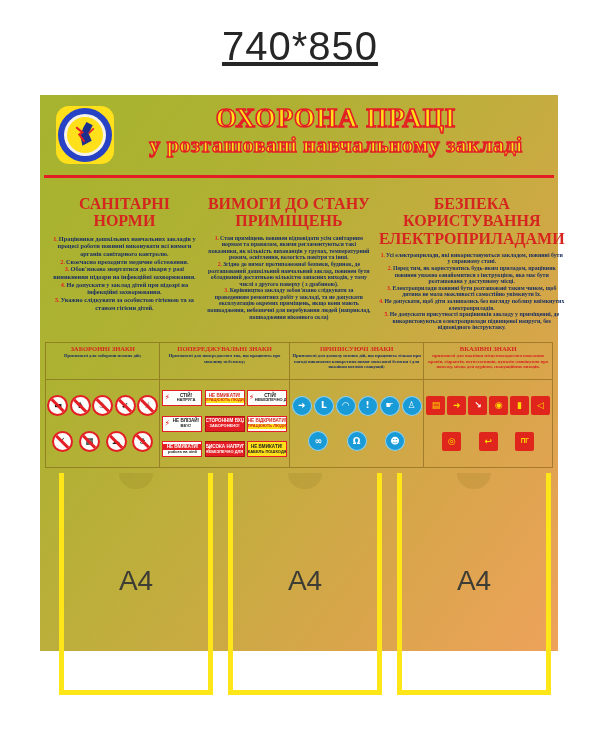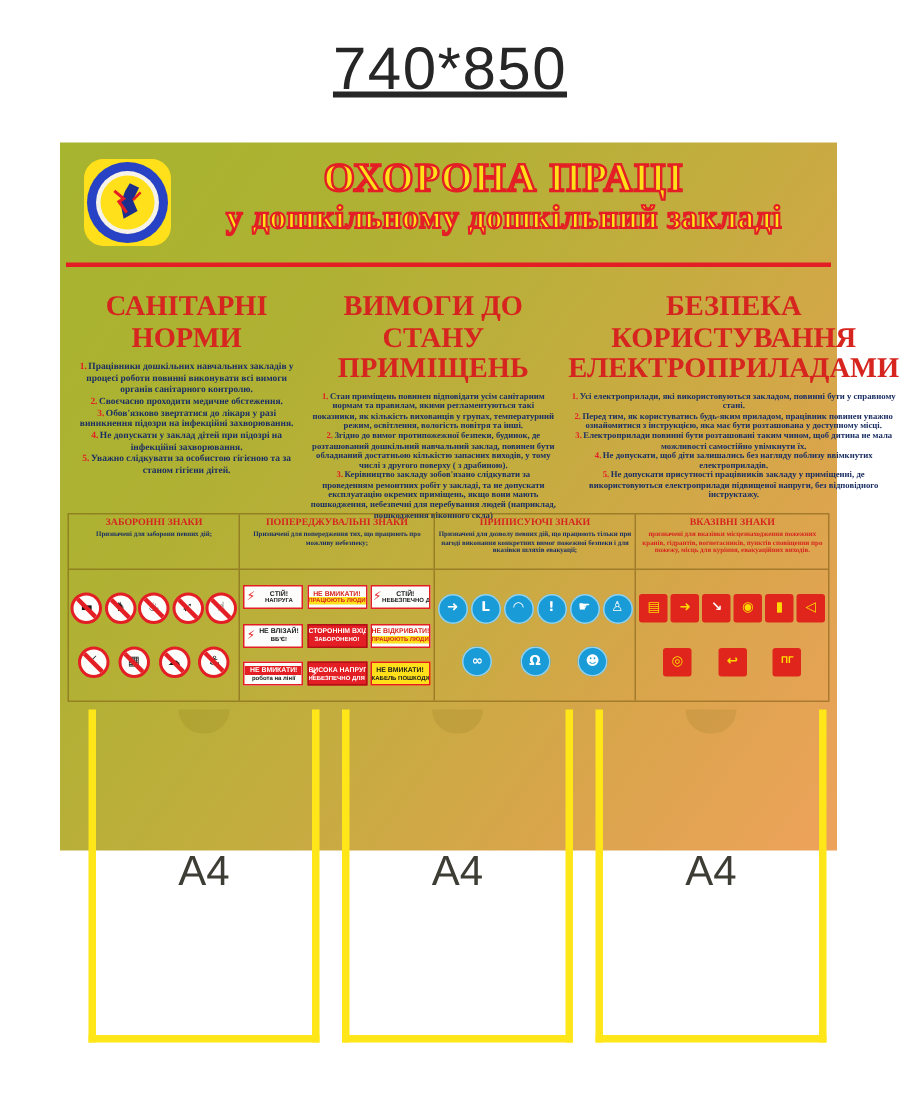--- a/index.html
+++ b/index.html
@@ -1,21 +1,21 @@
 <!DOCTYPE html>
 <html><head>
 <meta charset="utf-8">
 <style>
   html,body{margin:0;padding:0;background:#ffffff;}
   .stage{position:relative;width:600px;height:730px;background:#ffffff;overflow:hidden;
          font-family:"Liberation Serif","DejaVu Serif",serif;}
   .size-label{position:absolute;top:24px;left:0;right:0;text-align:center;
               font-family:"Liberation Sans",sans-serif;font-size:40px;color:#262626;letter-spacing:1px;text-decoration:underline;}
 
-  .poster{position:absolute;left:40px;top:95px;width:518px;height:472px;
+  .poster{position:absolute;left:40px;top:95px;width:518px;height:556px;
           background:linear-gradient(126deg,#a6b42e 0%,#afb133 28%,#c2ad3e 52%,#d9a54b 76%,#eea25b 100%);}
 
   
   .logo{position:absolute;left:16px;top:11px;width:58px;height:58px;background:#ffe01a;border-radius:13px;}
   .logo-ring{position:absolute;inset:2px;border-radius:50%;background:#2742c4;}
   .logo-ring::before{content:"";position:absolute;inset:6px;border-radius:50%;background:#f5f2ea;}
   .logo-ring::after{content:"";position:absolute;inset:9px;border-radius:50%;background:#ffe01a;}
   .logo-glyph{position:absolute;left:14px;top:13px;width:31px;height:31px;z-index:2;}
   .titles{position:absolute;left:80px;right:6px;top:9px;text-align:center;}
   .main-title{font-size:27px;font-weight:bold;color:#ffe01a;letter-spacing:1px;line-height:1.08;
@@ -23,21 +23,21 @@
   .sub-title{font-size:22px;font-weight:bold;color:#ffe01a;letter-spacing:.5px;line-height:1.1;
              -webkit-text-stroke:1.4px #e31e24;}
   .redline{position:absolute;top:80px;left:4px;right:4px;height:3px;background:#e31e24;}
 
   
   .columns{position:absolute;top:88px;left:6px;right:6px;display:flex;}
   .col{padding:0 4px;box-sizing:border-box;}
   .col-1{flex:0 0 31%;}
   .col-2{flex:0 0 35%;}
   .col-3{flex:0 0 34%;}
-  .col-title{color:#d6251f;font-weight:bold;text-align:center;font-size:19px;line-height:1.08;margin:12px 0 5px;}
+  .col-title{color:#d6251f;font-weight:bold;text-align:center;font-size:16px;line-height:1.08;margin:12px 0 5px;}
   .col-items{font-size:5.8px;font-weight:bold;color:#1b2f63;text-align:center;line-height:1.14;}
   .col-1 .col-items{font-size:6.3px;line-height:1.22;}
   .col-items p{margin:0;}
   .num{color:#e31e24;margin-right:1px;}
 
   
   .sign-table{position:absolute;top:247px;left:5px;right:5px;height:126px;display:flex;
               border:1px solid rgba(120,90,20,.55);box-sizing:border-box;}
   .sign-cell{display:flex;flex-direction:column;border-right:1px solid rgba(120,90,20,.55);box-sizing:border-box;}
   .sign-cell:last-child{border-right:none;}
@@ -104,21 +104,21 @@
     <div class="logo">
       <div class="logo-ring"></div>
       <svg class="logo-glyph" viewBox="0 0 30 30">
         <path d="M16 3 L22 6 L18 14 L21 21 L12 26 L10 16 L13 8 Z" fill="#1c2f8c"></path>
         <path d="M6 8 L12 13 L9 15 L14 22" stroke="#e31e24" stroke-width="2" fill="none"></path>
         <path d="M23 9 L18 14" stroke="#e31e24" stroke-width="1.6" fill="none"></path>
       </svg>
     </div>
     <div class="titles">
       <div class="main-title">ОХОРОНА ПРАЦІ</div>
-      <div class="sub-title">у дошкільному дошкільний закладі</div>
+      <div class="sub-title">у розташовані навчальному закладі</div>
     </div>
     <div class="redline"></div>
 
     <div class="columns">
       <div class="col col-1">
         <div class="col-title">САНІТАРНІ НОРМИ</div>
         <div class="col-items">
 
         <p class="item"><span class="num">1.</span><span class="txt">Працівники дошкільних навчальних закладів у процесі роботи повинні виконувати всі вимоги органів санітарного контролю.</span></p>
             <p class="item"><span class="num">2.</span><span class="txt">Своєчасно проходити медичне обстеження.</span></p>

